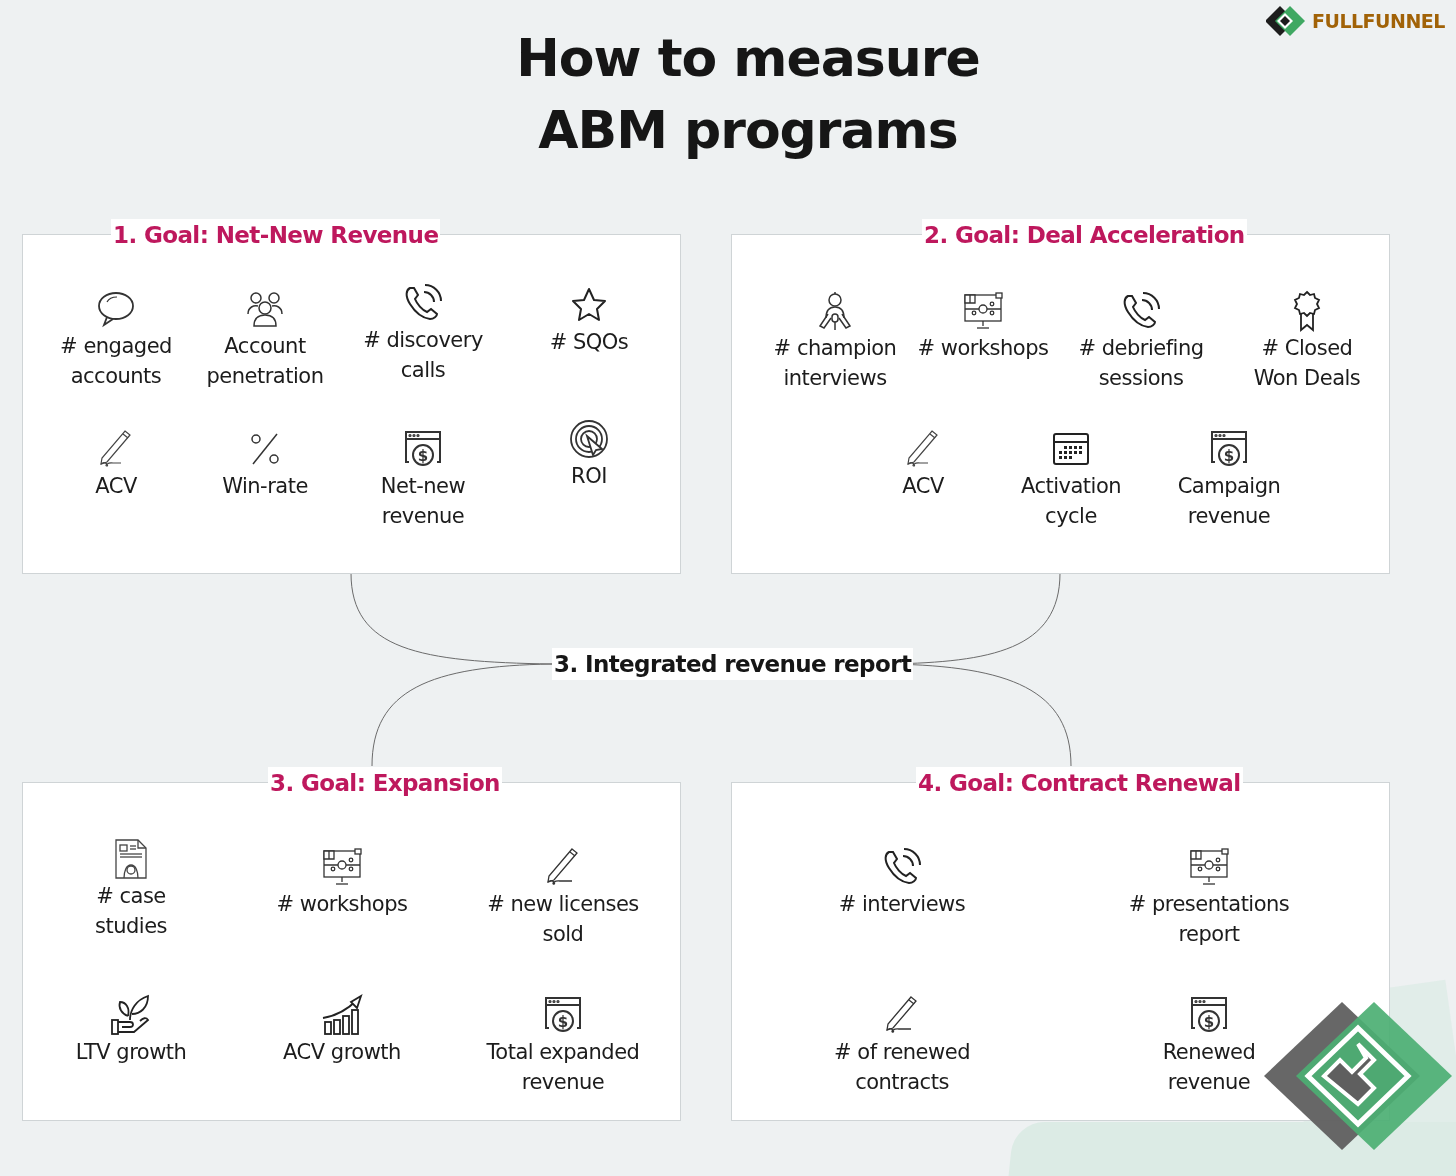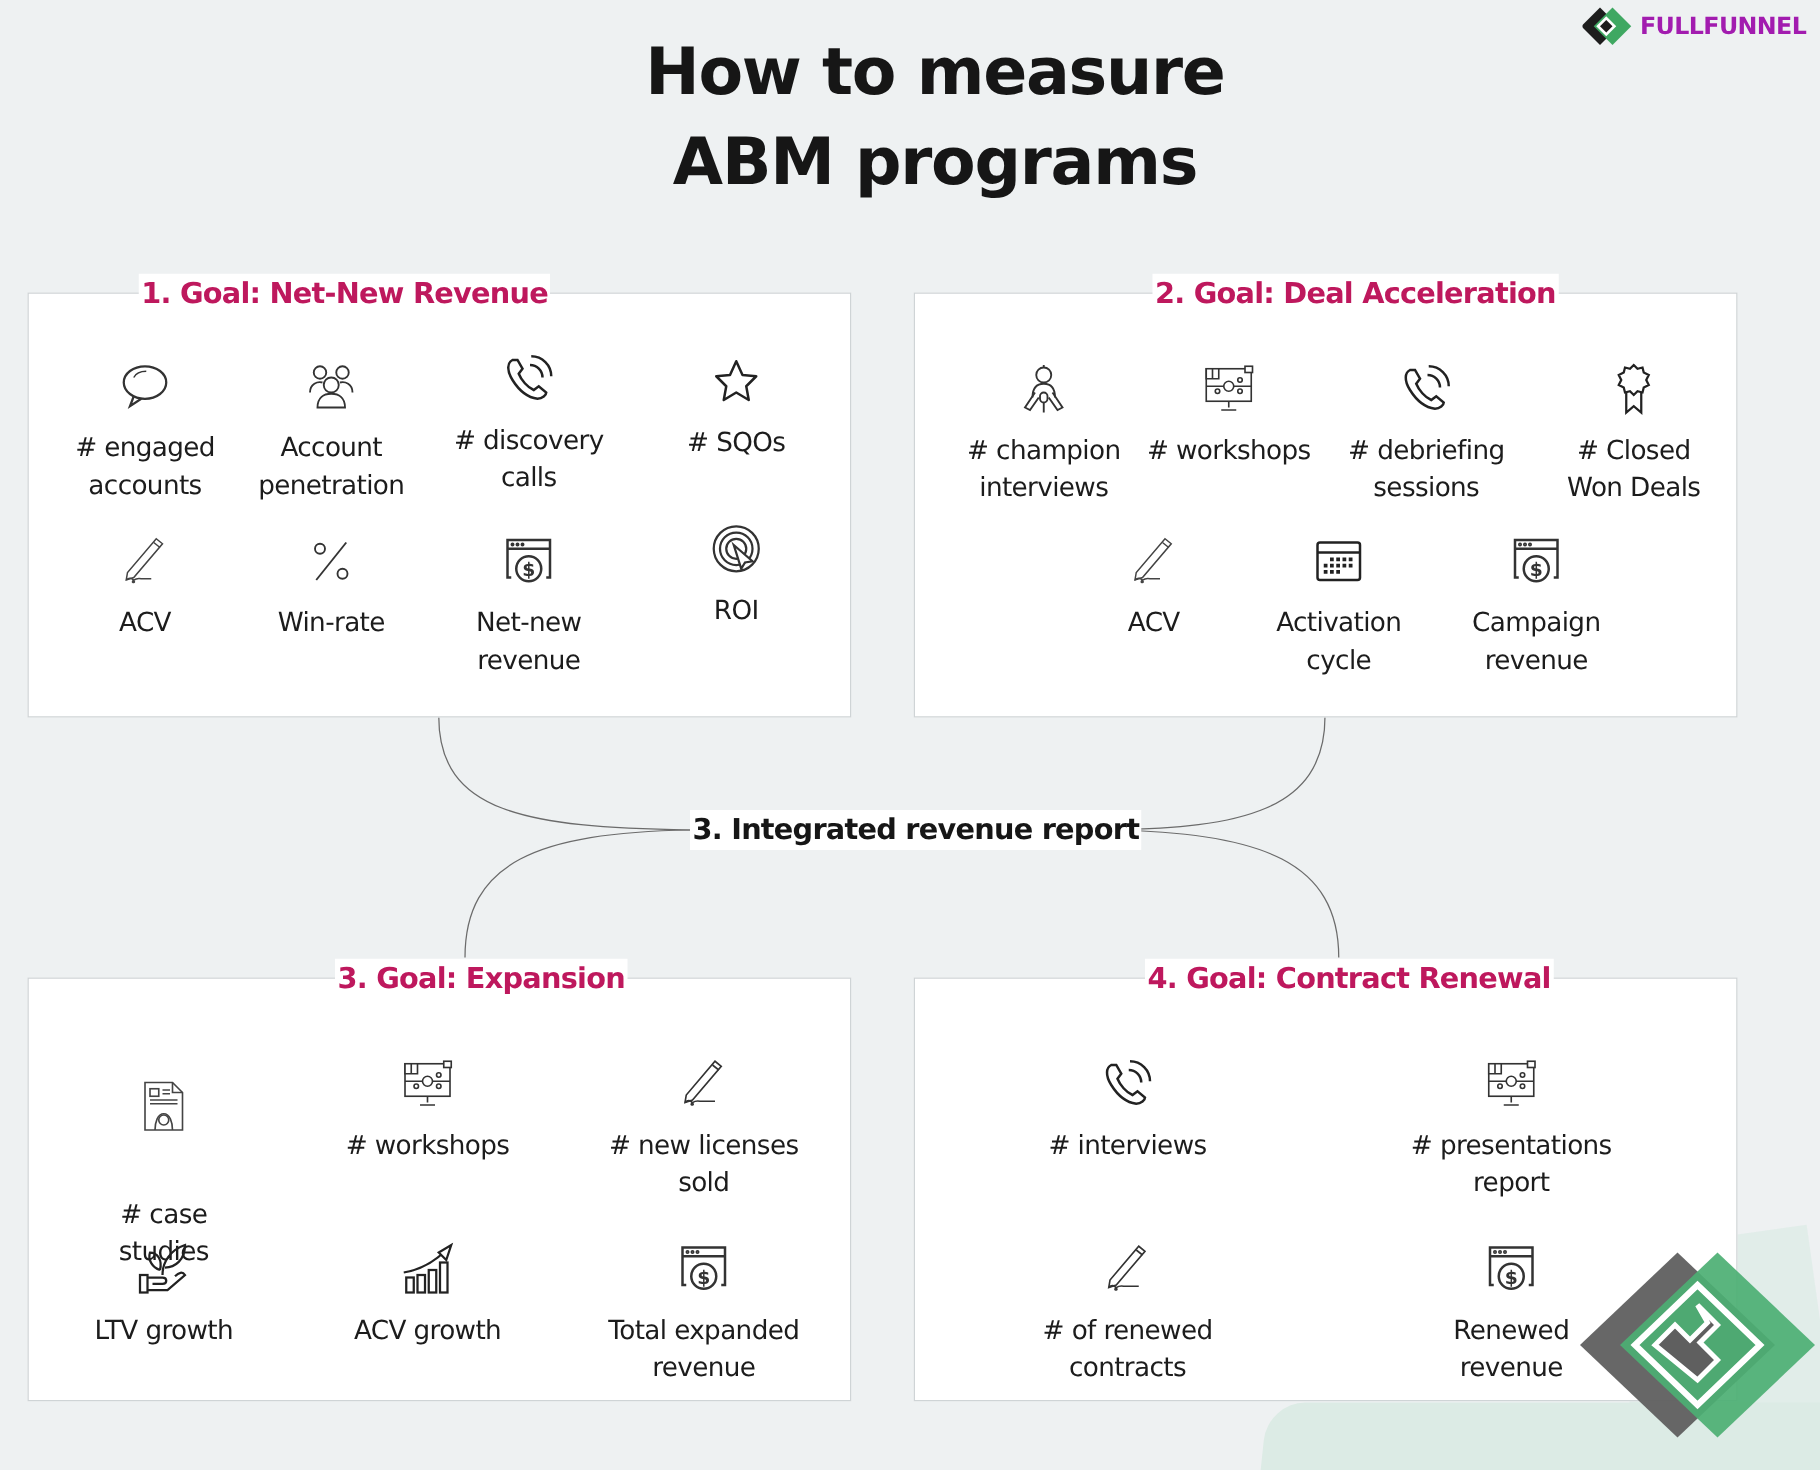--- a/index.html
+++ b/index.html
@@ -18,21 +18,21 @@
   .bg-shape.s1 { left: 1010px; top: 1122px; width: 460px; height: 80px; transform: skewX(-6deg); border-radius: 30px 0 0 0; }
   .bg-shape.s3 { left: 1300px; top: 990px; width: 160px; height: 200px; transform: rotate(-8deg); opacity: .7; }
 
   .brand {
     position: absolute; left: 1266px; top: 4px; height: 34px;
     display: flex; align-items: center; gap: 6px;
   }
   .brand-mark { width: 40px; height: 34px; }
   .brand-text {
     font-family: "DejaVu Sans", sans-serif; font-weight: bold;
-    font-size: 19px; letter-spacing: -0.5px; color: #a21caf;
+    font-size: 19px; letter-spacing: -0.5px; color: #a16207;
   }
 
   .title {
     position: absolute; left: 0; top: 22px; width: 1420px;
     text-align: center; font-weight: bold; font-size: 52px; line-height: 72px;
     font-family: "DejaVu Sans", sans-serif; letter-spacing: -1px; color: #161616; margin-left: 38px;
   }
 
   .panel {
     position: absolute; background: #ffffff; border: 1px solid #cfd4d6;
@@ -43,21 +43,21 @@
     font-family: "DejaVu Sans", sans-serif; letter-spacing: -0.6px; color: #be185d;
     white-space: nowrap;
   }
   .metric {
     position: absolute; display: flex; flex-direction: column; align-items: center;
     width: 170px; margin-left: -85px;
   }
   .metric .icon { width: 44px; height: 44px; display: flex; align-items: center; justify-content: center; }
   .metric .icon svg { width: 42px; height: 42px; }
   .metric .label {
-    margin-top: 12px; text-align: center; font-size: 21px; line-height: 30px; color: #1c1c1c;
+    text-align: center; font-size: 21px; line-height: 30px; color: #1c1c1c;
     font-family: "DejaVu Sans", sans-serif; letter-spacing: -0.5px; white-space: pre-line;
   }
 
   .connectors { position: absolute; left: 0; top: 0; width: 1456px; height: 1176px; pointer-events: none; }
   .center-label {
     position: absolute; left: 552px; top: 648px; background: #ffffff;
     font-weight: bold; font-size: 23px; line-height: 32px; padding: 0 2px;
     font-family: "DejaVu Sans", sans-serif; letter-spacing: -0.6px; color: #161616; white-space: nowrap;
   }
 
@@ -294,21 +294,21 @@
         </svg>
     </span>
     <span class="label">Campaign
 revenue</span>
   </div>
 </div>
 
 <div class="panel" style="left:22px; top:782px; width:659px; height:339px;">
   <div class="panel-title" style="left:245px;">3. Goal: Expansion</div>
 
-  <div class="metric" style="left:108px; top:80px;gap:37px;">
+  <div class="metric" style="left:108px; top:54px;">
     <span class="icon">
       <svg viewBox="0 0 42 42" fill="none" stroke="#444" stroke-width="1.3">
           <path d="M6 2 L28 2 L36 10 L36 40 L6 40 Z"></path>
           <path d="M28 2 L28 10 L36 10"></path>
           <rect x="10" y="7" width="7" height="6"></rect>
           <line x1="20" y1="8" x2="26" y2="8"></line>
           <line x1="20" y1="11" x2="26" y2="11"></line>
           <line x1="10" y1="16" x2="32" y2="16"></line>
           <line x1="10" y1="19" x2="32" y2="19"></line>
           <circle cx="21" cy="32" r="4"></circle>

